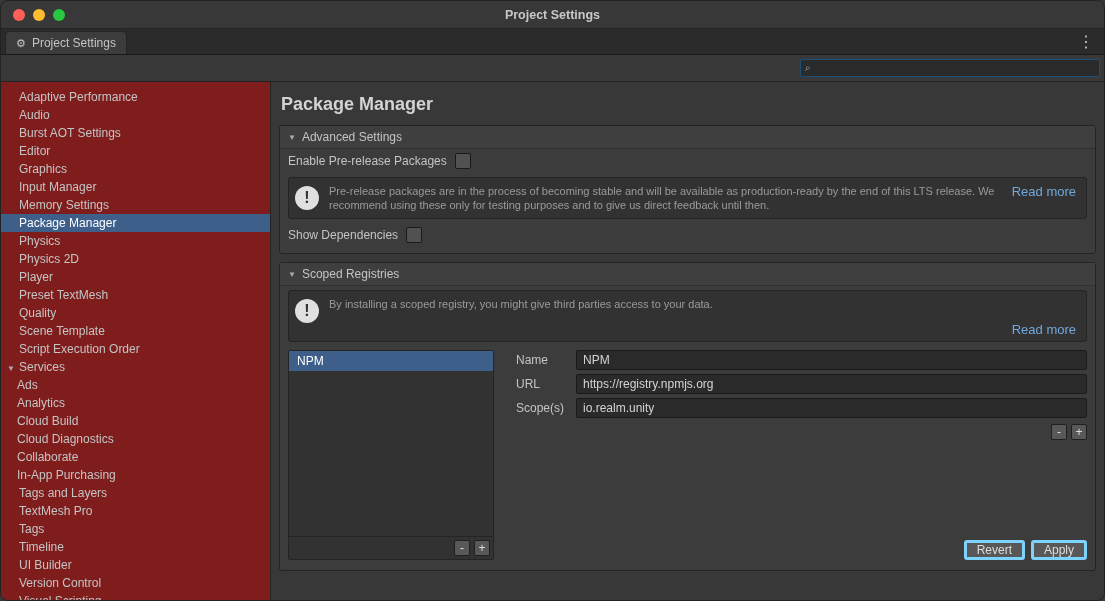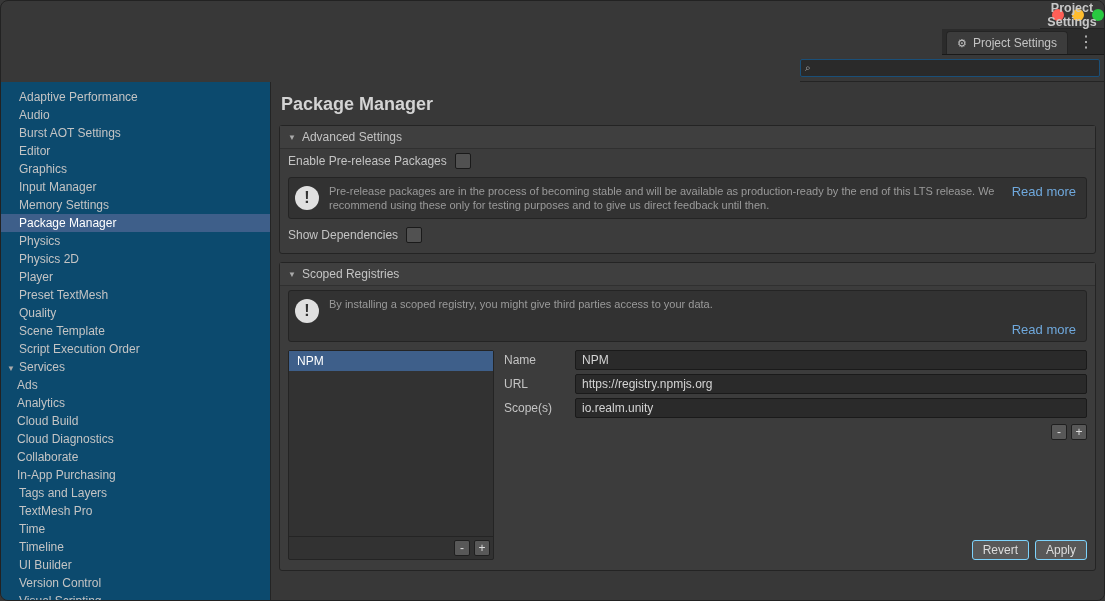--- a/index.html
+++ b/index.html
@@ -13,21 +13,20 @@
     overflow: hidden;
   }
   .window {
     display: flex;
     flex-direction: column;
     height: 100%;
     background: #383838;
     border-radius: 8px;
     overflow: hidden;
     border: 1px solid #222;
-    align-items: flex-end;
   }
   .titlebar {
     height: 28px;
     background: #383838;
     display: flex;
     align-items: center;
     position: relative;
     border-bottom: 1px solid #242424;
   }
   .traffic-lights {
@@ -104,21 +103,21 @@
     font-size: 12px;
     outline: none;
   }
   .body {
     flex: 1;
     display: flex;
     min-height: 0;
   }
   .sidebar {
     width: 270px;
-    background: #0c4a6e;
+    background: #7f1d1d;
     border-right: 1px solid #242424;
     padding-top: 6px;
     overflow-y: auto;
   }
   .sidebar-item {
     padding: 1px 0 1px 18px;
     font-size: 12px;
     color: #c4c4c4;
     cursor: pointer;
     line-height: 16px;
@@ -270,21 +269,22 @@
   }
   .reg-form {
     flex: 1;
     display: flex;
     flex-direction: column;
   }
   .form-row {
     display: flex;
     align-items: center;
     margin-bottom: 4px;
-    gap: 11px;
+    gap: 0;
+    margin-left: 12px;
   }
   .form-label {
     width: 60px;
     font-size: 12px;
     color: #c4c4c4;
   }
   .form-input {
     flex: 1;
     height: 20px;
     background: #2a2a2a;
@@ -303,21 +303,21 @@
   .reg-footer {
     margin-top: auto;
     display: flex;
     justify-content: flex-end;
     gap: 6px;
   }
   .btn {
     height: 20px;
     padding: 0 10px;
     background: #585858;
-    border: 1px solid #7dd3fc;
+    border: 3px solid #7dd3fc;
     border-radius: 3px;
     color: #ddd;
     font-size: 12px;
     display: inline-flex;
     align-items: center;
     cursor: pointer;
   }
 </style>
 </head>
 <body>
@@ -368,21 +368,21 @@
         <div class="sidebar-item">Script Execution Order</div>
         <div class="sidebar-item expandable">Services</div>
         <div class="sidebar-item child">Ads</div>
         <div class="sidebar-item child">Analytics</div>
         <div class="sidebar-item child">Cloud Build</div>
         <div class="sidebar-item child">Cloud Diagnostics</div>
         <div class="sidebar-item child">Collaborate</div>
         <div class="sidebar-item child">In-App Purchasing</div>
         <div class="sidebar-item">Tags and Layers</div>
         <div class="sidebar-item">TextMesh Pro</div>
-        <div class="sidebar-item">Time</div>
+        <div class="sidebar-item">Tags</div>
         <div class="sidebar-item">Timeline</div>
         <div class="sidebar-item">UI Builder</div>
         <div class="sidebar-item">Version Control</div>
         <div class="sidebar-item">Visual Scripting</div>
       </div>
 
     <div class="content">
       <h1 class="section-title">Package Manager</h1>
 
       <div class="panel">

